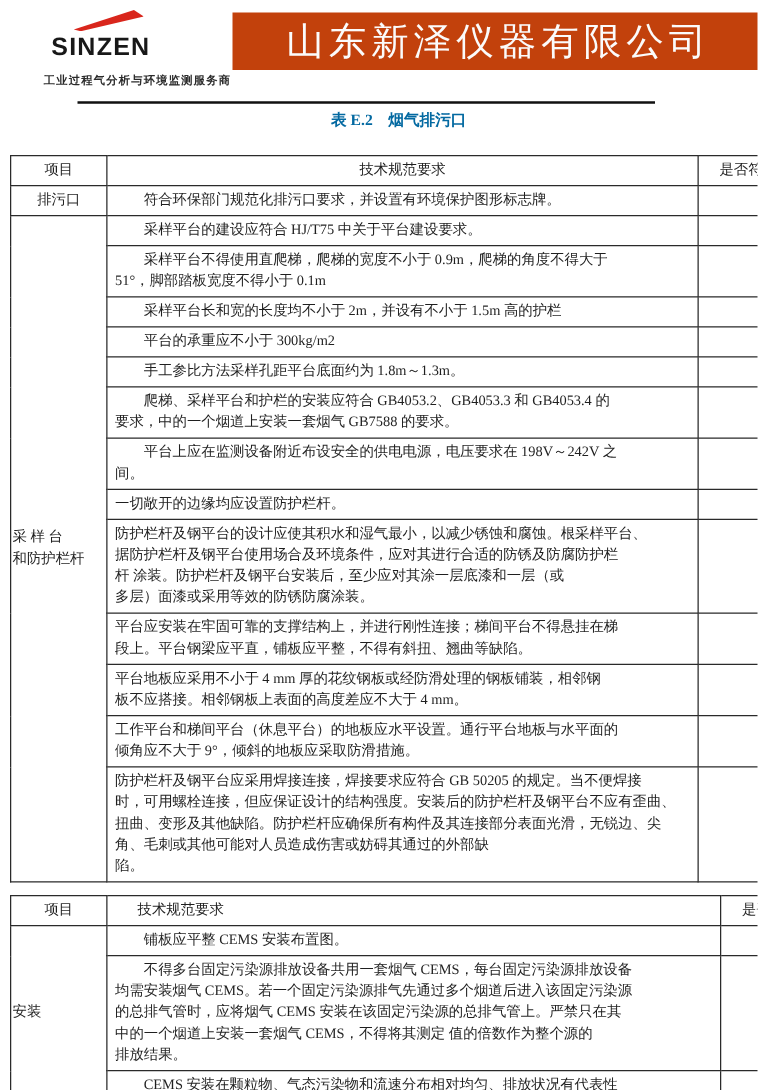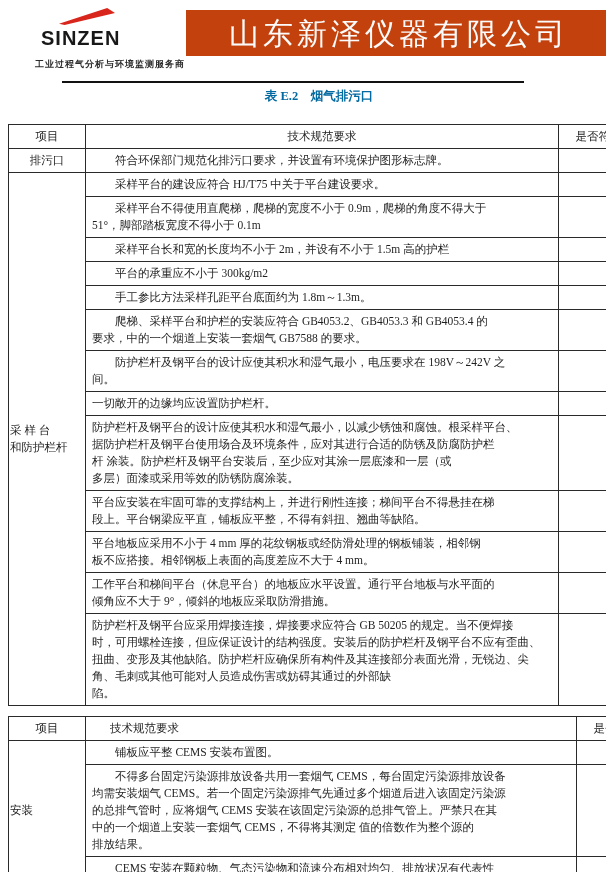--- a/index.html
+++ b/index.html
@@ -114,21 +114,21 @@
     <tr>
       <td class="c2 txt">　　手工参比方法采样孔距平台底面约为 1.8m～1.3m。</td>
       <td class="c3"></td>
     </tr>
     <tr>
       <td class="c2 txt">　　爬梯、采样平台和护栏的安装应符合 GB4053.2、GB4053.3 和 GB4053.4 的
 要求，中的一个烟道上安装一套烟气 GB7588 的要求。</td>
       <td class="c3"></td>
     </tr>
     <tr>
-      <td class="c2 txt">　　防护栏杆及钢平台的设计应使其积水和湿气最小，电压要求在 198V～242V 之
+      <td class="c2 txt">　　平台上应在监测设备附近布设安全的供电电源，电压要求在 198V～242V 之
 间。</td>
       <td class="c3"></td>
     </tr>
     <tr>
       <td class="c2 txt">一切敞开的边缘均应设置防护栏杆。</td>
       <td class="c3"></td>
     </tr>
     <tr>
       <td class="c2 txt">防护栏杆及钢平台的设计应使其积水和湿气最小，以减少锈蚀和腐蚀。根采样平台、
 据防护栏杆及钢平台使用场合及环境条件，应对其进行合适的防锈及防腐防护栏

